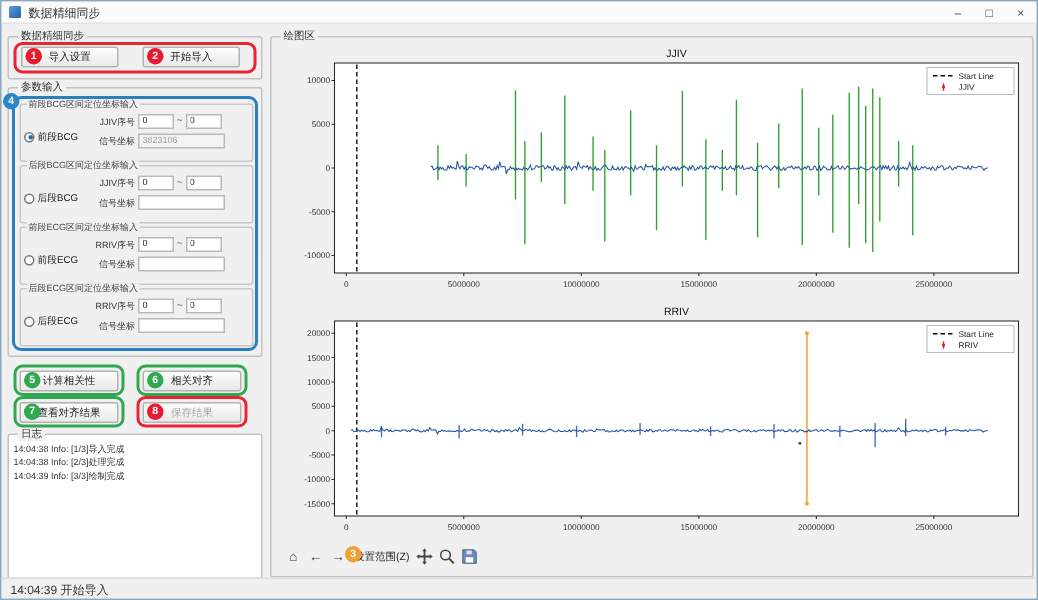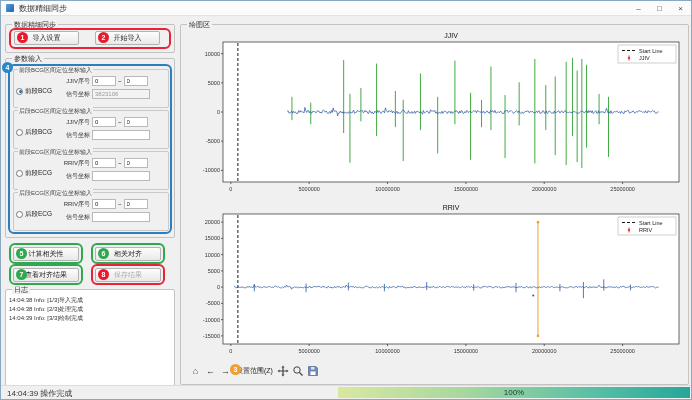--- a/index.html
+++ b/index.html
@@ -356,17 +356,16 @@
       <svg width="12" height="12" viewBox="0 0 12 12">
           <path d="M1.5 1.5 H9 L10.5 3 V10.5 H1.5 Z" fill="#6b8cba" stroke="#44597a" stroke-width="0.6"></path>
           <rect x="3.5" y="6.5" width="5" height="3.5" fill="#fff"></rect>
           <rect x="4" y="2" width="3.5" height="2.5" fill="#dce6f2"></rect>
         </svg>
     </div>
   </div>
   <div class="badge orange" style="left:229px;top:363px;">3</div>
 
   <div class="statusbar">
-    <div class="status-text">14:04:39 操作完成</div>
-    <div class="progress">100%</div>
+    <div class="status-text">14:04:39 开始导入</div>
   </div>
 
 </div>
 
 </body></html>

